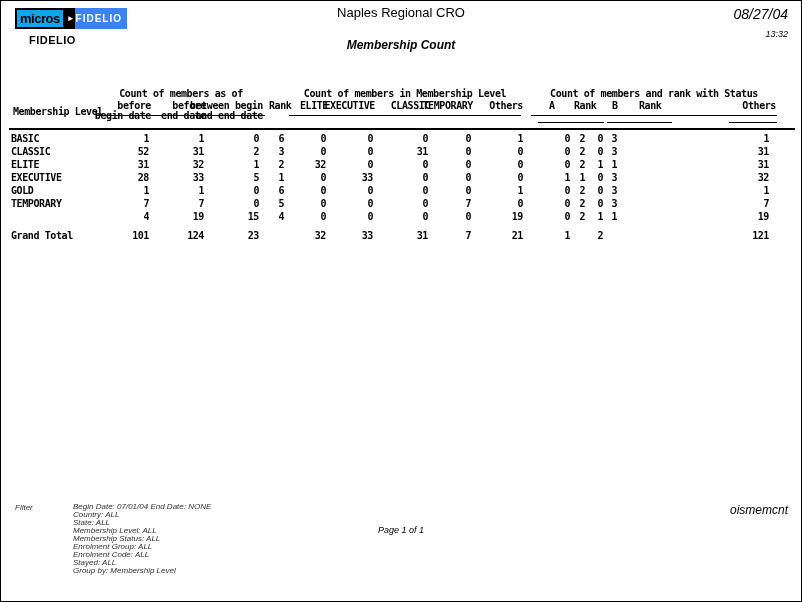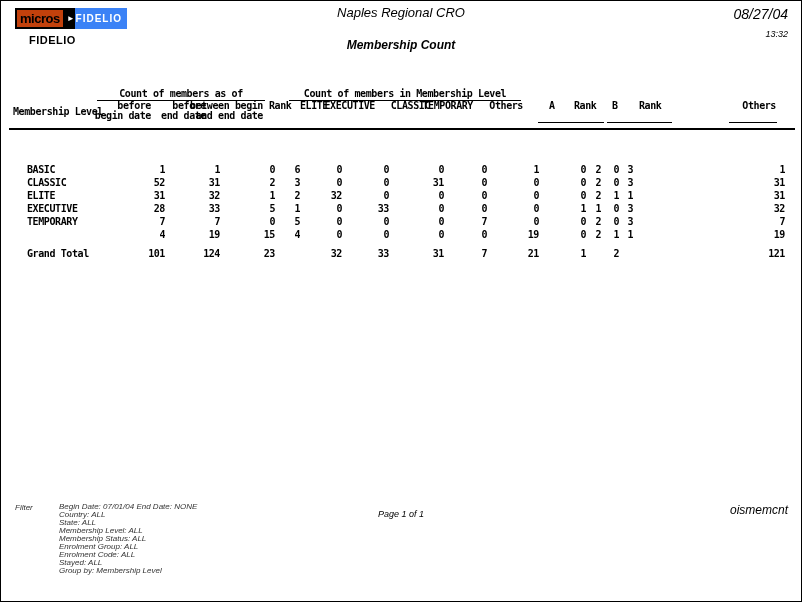--- a/index.html
+++ b/index.html
@@ -5,70 +5,70 @@
   * { margin:0; padding:0; box-sizing:border-box; }
   html,body { background:#fff; }
   .page {
     position:relative; width:802px; height:602px;
     background:#fff; border:1px solid #000; overflow:hidden;
     font-family:"Liberation Sans", sans-serif; color:#000;
   }
   
   .logo { position:absolute; left:14px; top:7px; display:flex; align-items:stretch; height:21px; }
   .logo-micros {
-    display:flex; align-items:center; background:#c2410c; border:2px solid #000;
+    display:flex; align-items:center; background:#0ea5e9; border:2px solid #000;
     font-weight:bold; font-size:13px; padding:0 3px; letter-spacing:-0.5px;
   }
   .logo-arrow {
     display:flex; align-items:center; background:#000; color:#fff;
     font-size:8px; padding:0 0 0 2px;
   }
   .logo-fidelio {
     display:flex; align-items:center; background:#3b82f6; color:#fff;
     font-weight:bold; font-size:10px; padding:0 5px 0 1px; letter-spacing:1px;
   }
   .property { position:absolute; left:28px; top:33px; font-weight:bold; font-size:11px; letter-spacing:0.5px; }
-  .report-title { position:absolute; left:0; right:0; top:4px; text-align:center; font-style:italic; font-size:13px; }
+  .report-title { position:absolute; left:0; right:0; top:4px; text-align:center; font-size:13px; }
   .report-subtitle { position:absolute; left:0; right:0; top:37px; text-align:center; font-style:italic; font-weight:bold; font-size:12px; }
   .print-date { position:absolute; right:13px; top:5px; font-style:italic; font-size:14px; }
   .print-time { position:absolute; right:13px; top:28px; font-style:italic; font-size:9px; }
 
   
   .report {
     position:absolute; left:10px; top:85px; width:786px; height:170px;
     font-family:"DejaVu Sans Mono", monospace; font-size:10px; font-weight:bold; letter-spacing:-0.4px;
   }
-  .grp-title { position:absolute; top:2px; text-align:center; border-bottom:1px solid #000; padding-bottom:1px; white-space:nowrap; }
+  .grp-title { position:absolute; top:2px; text-align:center; border-bottom:1px solid #000; padding-bottom:16px; white-space:nowrap; }
   .grp1 { left:86px;  width:168px; }
   .grp2 { left:278px; width:232px; }
   .grp3 { left:520px; width:246px; }
   .rowhdr { position:absolute; left:2px; top:20px; white-space:nowrap;text-align:center; }
   .sub { position:absolute; top:15px; white-space:nowrap; line-height:10px; }
   .sub-r { text-align:right; }
   .b1 { right:646px; } .b2 { right:591px; } .b3 { right:534px; }
   .rank0 { left:258px; }
   .h-elite { right:469px; } .h-exec { right:422px; } .h-classic { right:367px; }
   .h-temp { right:324px; } .h-others { right:274px; }
   .h-a { left:538px; } .h-rank1 { left:563px; } .h-b { left:601px; } .h-rank2 { left:628px; }
   .h-others2 { right:21px; }
   .useg { position:absolute; top:36px; border-top:1px solid #000; height:0; }
   .useg1 { left:527px; width:66px; }
   .useg2 { left:596px; width:65px; }
   .useg3 { left:718px; width:48px; }
   .mainrule { position:absolute; left:-2px; top:42px; width:786px; border-top:2px solid #000; height:0; }
 
-  table.data { position:absolute; left:16px; top:46px; width:758px; table-layout:fixed; border-collapse:collapse;margin-top:31px; }
+  table.data { position:absolute; left:0; top:46px; width:758px; table-layout:fixed; border-collapse:collapse; }
   table.data td { padding:0; height:13px; text-align:right; font-size:10px; overflow:hidden; white-space:nowrap; }
   table.data td.lbl { text-align:left; }
   tr.spacer td { height:6px; }
 
   
   .filter-label { position:absolute; left:14px; top:502px; font-style:italic; font-size:8px; color:#333; }
-  .filter-lines { position:absolute; left:58px; top:502px; font-style:italic; font-size:8px; line-height:8px; color:#333; }
-  .page-indicator { position:absolute; left:0; right:0; top:508px; text-align:center; font-style:italic; font-size:9px; }
+  .filter-lines { position:absolute; left:72px; top:502px; font-style:italic; font-size:8px; line-height:8px; color:#333; }
+  .page-indicator { position:absolute; left:0; right:0; top:524px; text-align:center; font-style:italic; font-size:9px; }
   .report-code { position:absolute; right:13px; top:502px; font-style:italic; font-size:12px; }
 </style>
 </head>
 <body>
 
 <div class="page">
 
   <div class="logo">
     <span class="logo-micros">micros</span>
     <span class="logo-arrow">►</span>
@@ -76,20 +76,21 @@
   </div>
   <div class="property">FIDELIO</div>
   <div class="report-title">Naples Regional CRO</div>
   <div class="report-subtitle">Membership Count</div>
   <div class="print-date">08/27/04</div>
   <div class="print-time">13:32</div>
 
   <div class="report">
     <div class="grp-title grp1">Count of members as of</div>
     <div class="grp-title grp2">Count of members in Membership Level</div>
+    <div class="grp-title grp3">Count of members and rank with Status</div>
 
     <div class="rowhdr">Membership Level</div>
 
     <div class="sub sub-r b1"><span>before</span><br><span>begin date</span></div>
     <div class="sub sub-r b2"><span>before</span><br><span>end date</span></div>
     <div class="sub sub-r b3"><span>between begin</span><br><span>and end date</span></div>
     <div class="sub rank0">Rank</div>
 
     <div class="sub h-elite">ELITE</div>
     <div class="sub h-exec">EXECUTIVE</div>
@@ -189,20 +190,37 @@
             <td>0</td>
             <td>0</td>
             <td>0</td>
             <td>1</td>
             <td>1</td>
             <td>0</td>
             <td>3</td>
             <td>32</td>
           </tr>
           <tr>
+            <td class="lbl">GOLD</td>
+            <td>1</td>
+            <td>1</td>
+            <td>0</td>
+            <td>6</td>
+            <td>0</td>
+            <td>0</td>
+            <td>0</td>
+            <td>0</td>
+            <td>1</td>
+            <td>0</td>
+            <td>2</td>
+            <td>0</td>
+            <td>3</td>
+            <td>1</td>
+          </tr>
+          <tr>
             <td class="lbl">TEMPORARY</td>
             <td>7</td>
             <td>7</td>
             <td>0</td>
             <td>5</td>
             <td>0</td>
             <td>0</td>
             <td>0</td>
             <td>7</td>
             <td>0</td>

